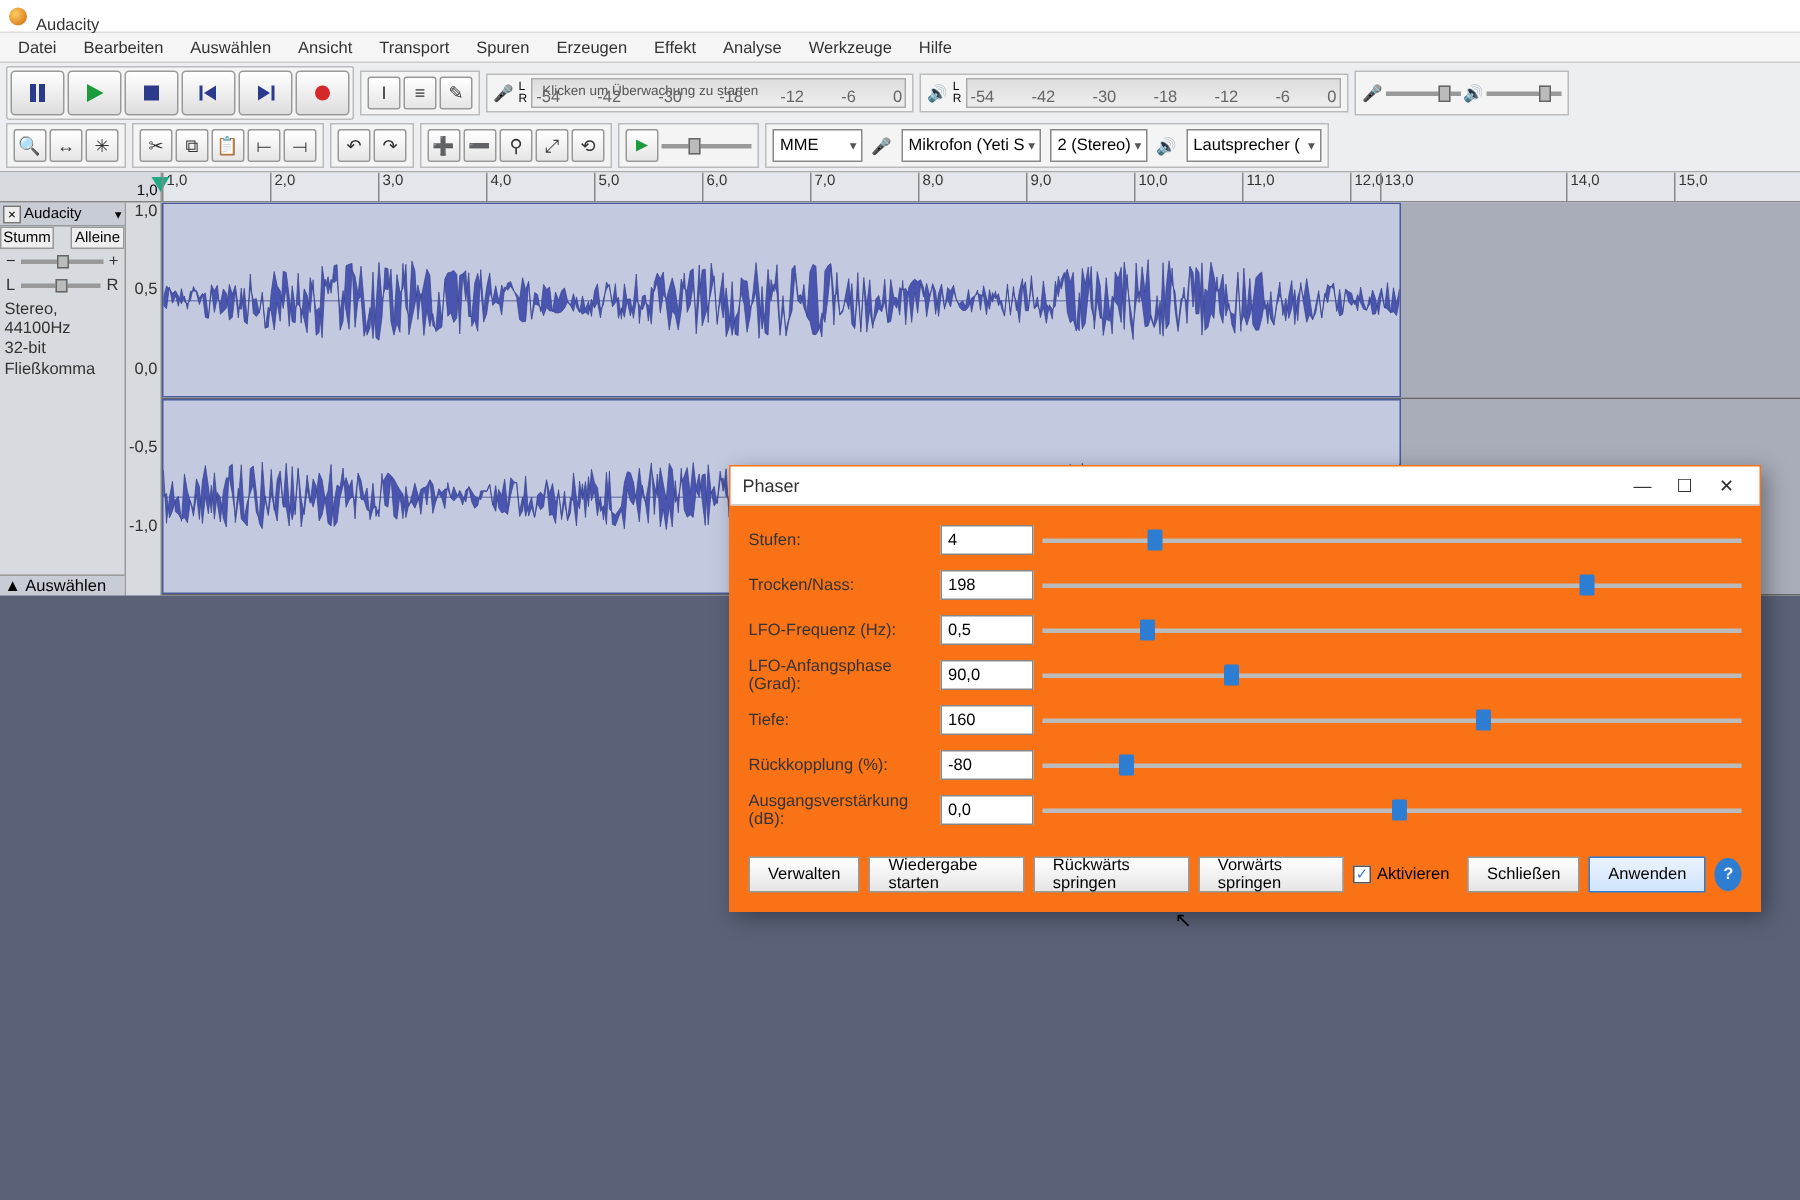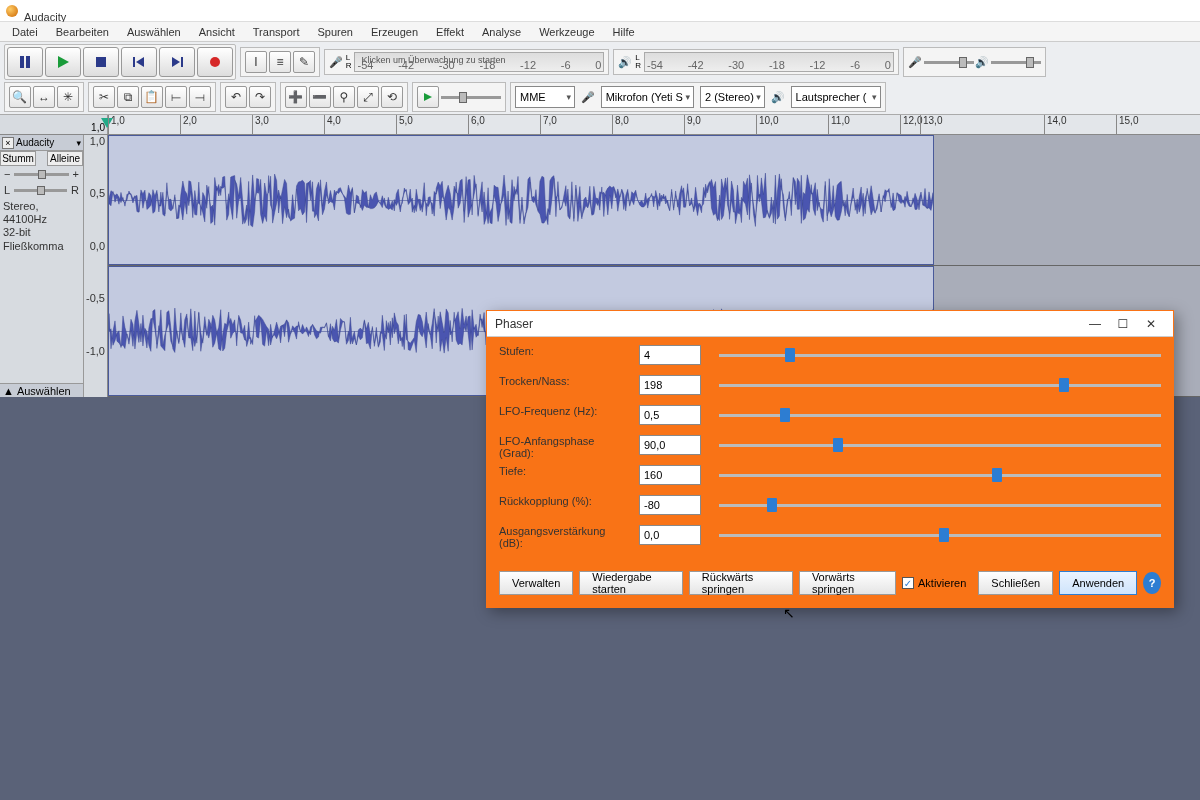--- a/index.html
+++ b/index.html
@@ -49,21 +49,21 @@
 .clip .mid{position:absolute;top:50%;left:0;right:0;height:1px;background:#7a84b5;}
 .clip svg{position:absolute;inset:0;width:100%;height:100%;}
 .bg-rest{position:absolute;left:826px;right:0;top:0;bottom:0;background:#a9adb9;}
 .below{flex:1;background:#5a6278;}
 
 .dialog{position:absolute;left:450px;top:310px;width:688px;background:#f97316;border:1px solid #f97316;box-shadow:4px 4px 14px rgba(0,0,0,.35);margin-left:36px;}
 .dlg-title{height:26px;background:#fff;border-bottom:1px solid #ccc;display:flex;align-items:center;padding:0 8px;}
 .dlg-title .t{flex:1;font-size:12px;color:#333;}
 .dlg-title .wbtn{width:28px;height:20px;display:flex;align-items:center;justify-content:center;font-size:12px;color:#333;cursor:pointer;}
 .dlg-body{padding:8px 12px;}
-.param{display:flex;align-items:flex-start;height:30px;gap:18px;}
+.param{display:flex;align-items:center;height:30px;gap:6px;}
 .param .lbl{width:122px;text-align:left;font-size:11px;color:#333;}
 .param .inp{width:62px;height:20px;border:1px solid #888;background:#fff;padding:0 4px;font-size:11px;}
 .param .slider{flex:1;height:20px;position:relative;display:flex;align-items:center;}
 .param .slider .rail{height:3px;background:#bbb;width:100%;}
 .param .slider .thumb{position:absolute;top:3px;width:10px;height:14px;background:#2d7dd2;border-radius:1px;transform:translateX(-50%);cursor:pointer;}
 .dlg-foot{display:flex;align-items:center;gap:6px;padding:8px 12px 12px;}
 .dbtn{height:24px;padding:0 12px;border:1px solid #999;background:linear-gradient(#fff,#e5e5e5);cursor:pointer;font-size:11px;display:flex;align-items:center;}
 .dbtn.primary{border-color:#2d7dd2;background:linear-gradient(#eaf3ff,#cfe4fb);}
 .chk{display:flex;align-items:center;gap:4px;font-size:11px;cursor:pointer;}
 .chk .box{width:12px;height:12px;border:1px solid #555;background:#fff;display:flex;align-items:center;justify-content:center;font-size:10px;color:#2d7dd2;}

